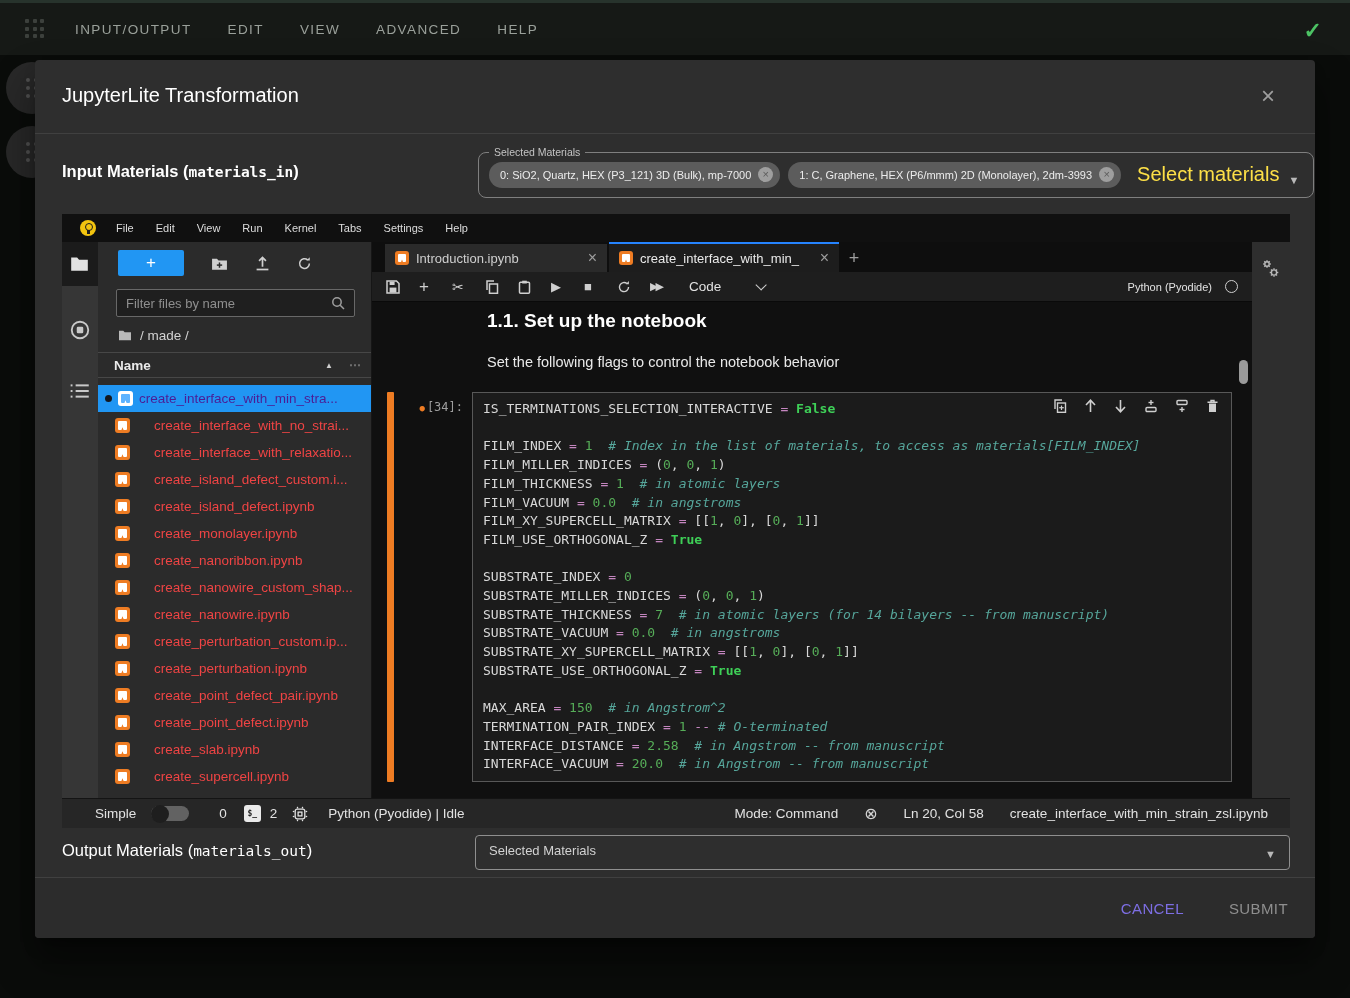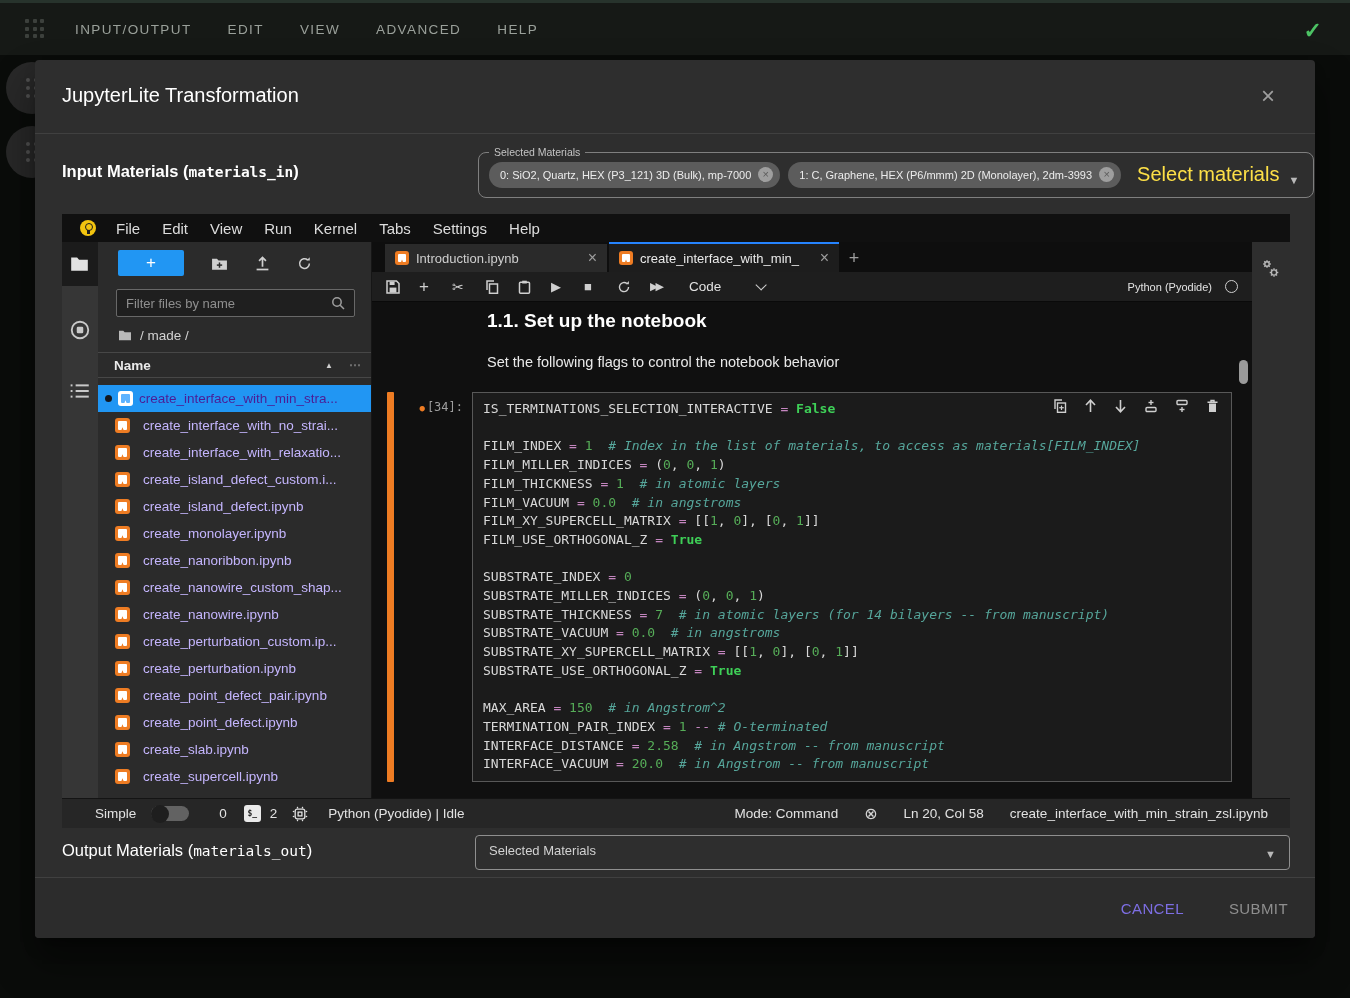--- a/index.html
+++ b/index.html
@@ -47,21 +47,21 @@
   .select-placeholder { color:#fde047; font-size:20px; margin-left:8px; white-space:nowrap; }
   .fieldset-arrow { position:absolute; right:14px; top:16px; color:#b8b8b8; font-size:11px; }
 
   
   .lab { position:absolute; left:27px; top:154px; width:1228px; height:614px; background:#121212;
          display:flex; flex-direction:column; }
   .lab-menubar { height:28px; background:#101010; display:flex; align-items:center; padding-left:8px; flex:none; }
   .bulb { width:16px; height:16px; border-radius:50%; background:#f2c40f; margin:0 9px 0 10px; position:relative; flex:none; }
   .bulb::after { content:""; position:absolute; left:5px; top:3px; width:6px; height:6px; border:1.5px solid #1d1d1d; border-radius:50%; }
   .bulb::before { content:""; position:absolute; left:6.5px; top:10px; width:3px; height:3.5px; background:#1d1d1d; }
-  .lab-menu-item { padding:0 11px; font-size:15px; color:#dddddd; cursor:default; }
+  .lab-menu-item { padding:0 11px; font-size:11px; color:#dddddd; cursor:default; }
 
   .lab-body { flex:1; display:flex; min-height:0; }
   .activity { width:36px; background:#363636; position:relative; flex:none; }
   .activity::before { content:""; position:absolute; top:0; left:0; right:0; height:44px; background:#1b1b1b; }
   .act-icon { position:absolute; left:8px; color:#c9c9c9; }
   .act-folder { top:13px; color:#e2e2e2; }
   .act-running { top:78px; }
   .act-toc { top:140px; }
 
   .sidebar { width:274px; background:#2b2b2b; display:flex; flex-direction:column; border-right:1px solid #161616; flex:none; }
@@ -71,21 +71,21 @@
   .sb-tool { margin-left:27px; color:#cfcfcf; cursor:pointer; display:flex; }
   .sb-filter { margin:5px 16px 6px 18px; height:28px; background:#1f1f1f; border:1px solid #686868; border-radius:2px;
                display:flex; align-items:center; padding:0 9px; flex:none; }
   .filter-text { color:#8f8f8f; font-size:13px; flex:1; }
   .sb-crumb { height:24px; display:flex; align-items:center; padding-left:20px; gap:8px; color:#d2d2d2; font-size:13.5px; flex:none; }
   .sb-namehdr { margin-top:5px; height:26px; display:flex; align-items:center; padding:0 12px 0 16px;
                 border-top:1px solid #474747; border-bottom:1px solid #474747; color:#eaeaea; font-size:13.5px; font-weight:700; flex:none; }
   .sort-caret { margin-left:auto; margin-right:26px; font-size:8px; color:#cfcfcf; }
   .hdr-ellipsis { position:absolute; right:10px; color:#787878; font-size:12px; }
   .file-list { flex:1; overflow:hidden; padding-top:7px; }
-  .file-row { height:27px; display:flex; align-items:center; padding-left:17px; gap:13px; color:#c4b5fd;
+  .file-row { height:27px; display:flex; align-items:center; padding-left:17px; gap:24px; color:#ef4444;
               font-size:13.5px; white-space:nowrap; overflow:hidden; cursor:pointer; }
   .file-row.selected { background:#2196f3; color:#4c1d95; padding-left:7px; gap:6px; }
   .open-dot { width:7px; height:7px; border-radius:50%; background:#14181f; flex:none; }
   .nb-icon { width:15px; height:15px; border-radius:3px; background:#ee7c23; position:relative; flex:none; }
   .nb-icon::after { content:""; position:absolute; left:3px; top:3px; right:3px; bottom:3px; background:#ffffff; border-radius:1px;
                     clip-path:polygon(0 0,100% 0,100% 100%,62% 100%,50% 70%,38% 100%,0 100%); }
   .file-row.selected .nb-icon { background:#ffffff; }
   .file-row.selected .nb-icon::after { background:#5db3ff; }
 
   .notebook { flex:1; display:flex; flex-direction:column; min-width:0; background:#101010; }

